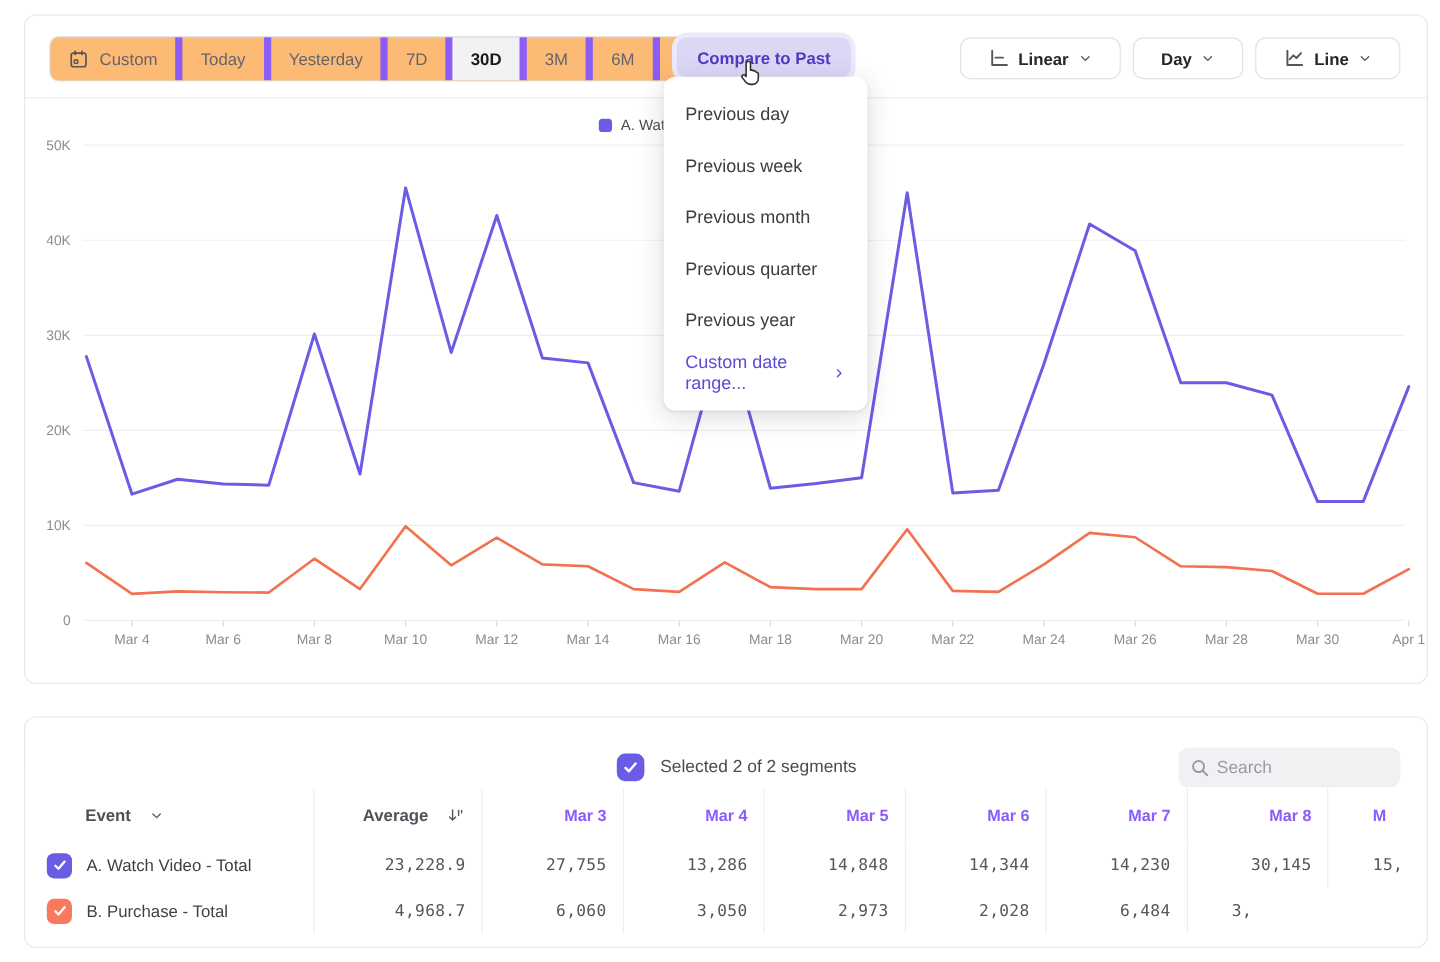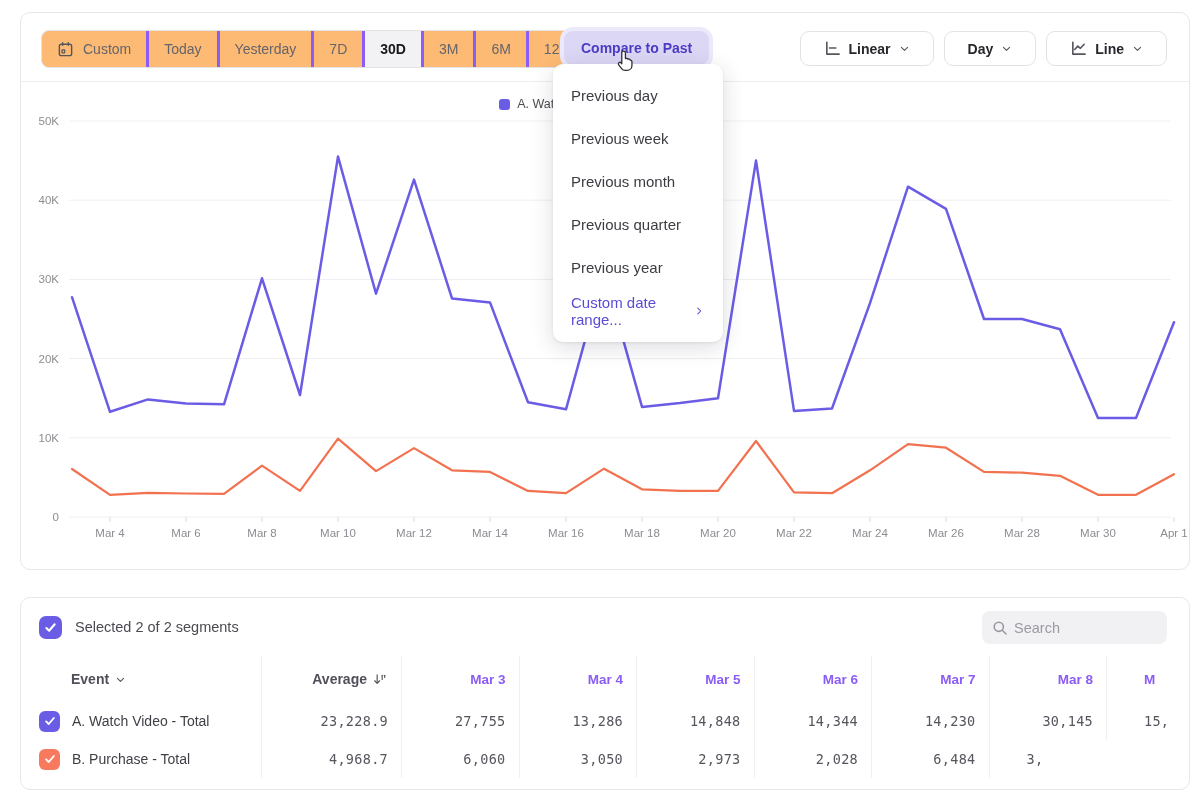--- a/index.html
+++ b/index.html
@@ -3,21 +3,21 @@
 <meta charset="utf-8">
 <style>
   html,body{margin:0;padding:0;overflow:hidden;}
   body{width:1200px;height:802px;background:#fff;font-family:"Liberation Sans",sans-serif;position:relative;-webkit-font-smoothing:antialiased;}
   .card{position:absolute;background:#fff;border:1px solid #e7e7ea;border-radius:10px;box-sizing:border-box;}
   #top-card{left:20px;top:12px;width:1170px;height:558px;}
   #bottom-card{left:20px;top:597px;width:1170px;height:193px;overflow:hidden;}
 
   
   .seg-group{position:absolute;left:20px;top:17px;display:inline-flex;border:1px solid #e3e3e6;border-radius:8px;overflow:hidden;background:#fdba74;}
-  .seg-item{display:flex;align-items:center;gap:9px;height:36px;padding:0 15px;font-size:14px;color:#64646b;cursor:pointer;border-left:3px solid #8b5cf6;box-sizing:border-box;white-space:nowrap;}
+  .seg-item{display:flex;align-items:center;gap:9px;height:36px;padding:0 15px;font-size:14px;color:#64646b;cursor:pointer;border-left:6px solid #8b5cf6;box-sizing:border-box;white-space:nowrap;}
   .seg-item:first-child{border-left:none;}
   .seg-item.active{background:#f2f2f4;color:#18181b;font-weight:bold;}
   .seg-item svg{flex:0 0 auto;}
 
   #compare-btn{position:absolute;left:543px;top:18px;height:34px;padding:0 17px;display:flex;align-items:center;background:#ddd7f6;color:#4b3cc4;font-size:14px;font-weight:bold;border:none;border-radius:9px;cursor:pointer;box-shadow:0 0 0 4px #ece9fb;font-family:"Liberation Sans",sans-serif;}
 
   .right-controls{position:absolute;right:22px;top:18px;display:flex;gap:10px;}
   .ctrl-btn{display:flex;align-items:center;gap:8px;height:35px;padding:0 23px;background:#fff;border:1px solid #e3e3e6;border-radius:9px;font-size:14px;font-weight:bold;color:#26262c;cursor:pointer;font-family:"Liberation Sans",sans-serif;}
 
   .toolbar-divider{position:absolute;top:68px;left:0;right:0;border-top:1px solid #ededf0;}
@@ -31,36 +31,36 @@
 
   
   #compare-menu{position:absolute;left:553px;top:64px;width:170px;background:#fff;border-radius:10px;box-shadow:0 5px 22px rgba(40,40,60,.16),0 1px 3px rgba(40,40,60,.08);padding:10px 0;z-index:50;}
   .menu-item{height:43px;display:flex;align-items:center;padding:0 18px;font-size:15px;color:#3c3c43;cursor:pointer;}
   .menu-item.purple{color:#5a4bd4;}
   .menu-item .chev-right{margin-left:auto;}
 
   #cursor{position:absolute;left:612px;top:48px;z-index:100;pointer-events:none;}
 
   
-  #selected-bar{position:absolute;left:0;top:0;right:0;height:58px;display:flex;align-items:center;padding-left:18px;box-sizing:border-box;}
+  #selected-bar{position:absolute;left:0;top:12px;right:0;height:58px;display:flex;align-items:center;padding-left:18px;box-sizing:border-box;justify-content:center;}
   .checkbox{width:23px;height:23px;border-radius:7px;display:flex;align-items:center;justify-content:center;flex:0 0 auto;cursor:pointer;}
   #selected-label{margin-left:13px;font-size:14.5px;color:#4a4a52;}
   #search-box{position:absolute;right:22px;top:13px;width:185px;height:33px;background:#f1f1f3;border-radius:8px;display:flex;align-items:center;padding:0 10px;box-sizing:border-box;}
   #search-box input{border:none;outline:none;background:transparent;margin-left:4px;width:130px;font-size:14.5px;color:#3c3c43;font-family:"Liberation Sans",sans-serif;}
   #search-box input::placeholder{color:#9a9aa3;}
 
   #table{position:absolute;left:0;top:58px;}
   .trow{display:grid;grid-template-columns:240px 140px repeat(7,117.5px);align-items:center;}
   .trow.header{height:46px;}
   .trow.data{height:38px;}
   .cell{height:100%;display:flex;align-items:center;justify-content:flex-end;padding-right:13px;box-sizing:border-box;}
   .cell.sep{border-left:1px solid #efeff2;}
   .cell.first{justify-content:flex-start;padding-left:18px;gap:12px;}
   .cell.last-clip{justify-content:flex-start;padding-left:37px;}
-  .hdr-label{font-size:14px;color:#50505a;font-weight:bold;display:flex;align-items:center;gap:6px;}
+  .hdr-label{font-size:14px;color:#50505a;font-weight:bold;display:flex;align-items:center;gap:16px;}
   .date-hdr{font-size:13.5px;color:#8b5cf6;font-weight:bold;}
   .num{font-family:"DejaVu Sans Mono","Liberation Mono",monospace;font-size:13.5px;color:#55555e;letter-spacing:.3px;}
   .row-name{font-size:14px;color:#3f3f46;}
   .row-check{width:21px;height:21px;border-radius:6px;display:flex;align-items:center;justify-content:center;flex:0 0 auto;cursor:pointer;}
 </style>
 </head>
 <body>
 
 <div class="card" id="top-card">
 

